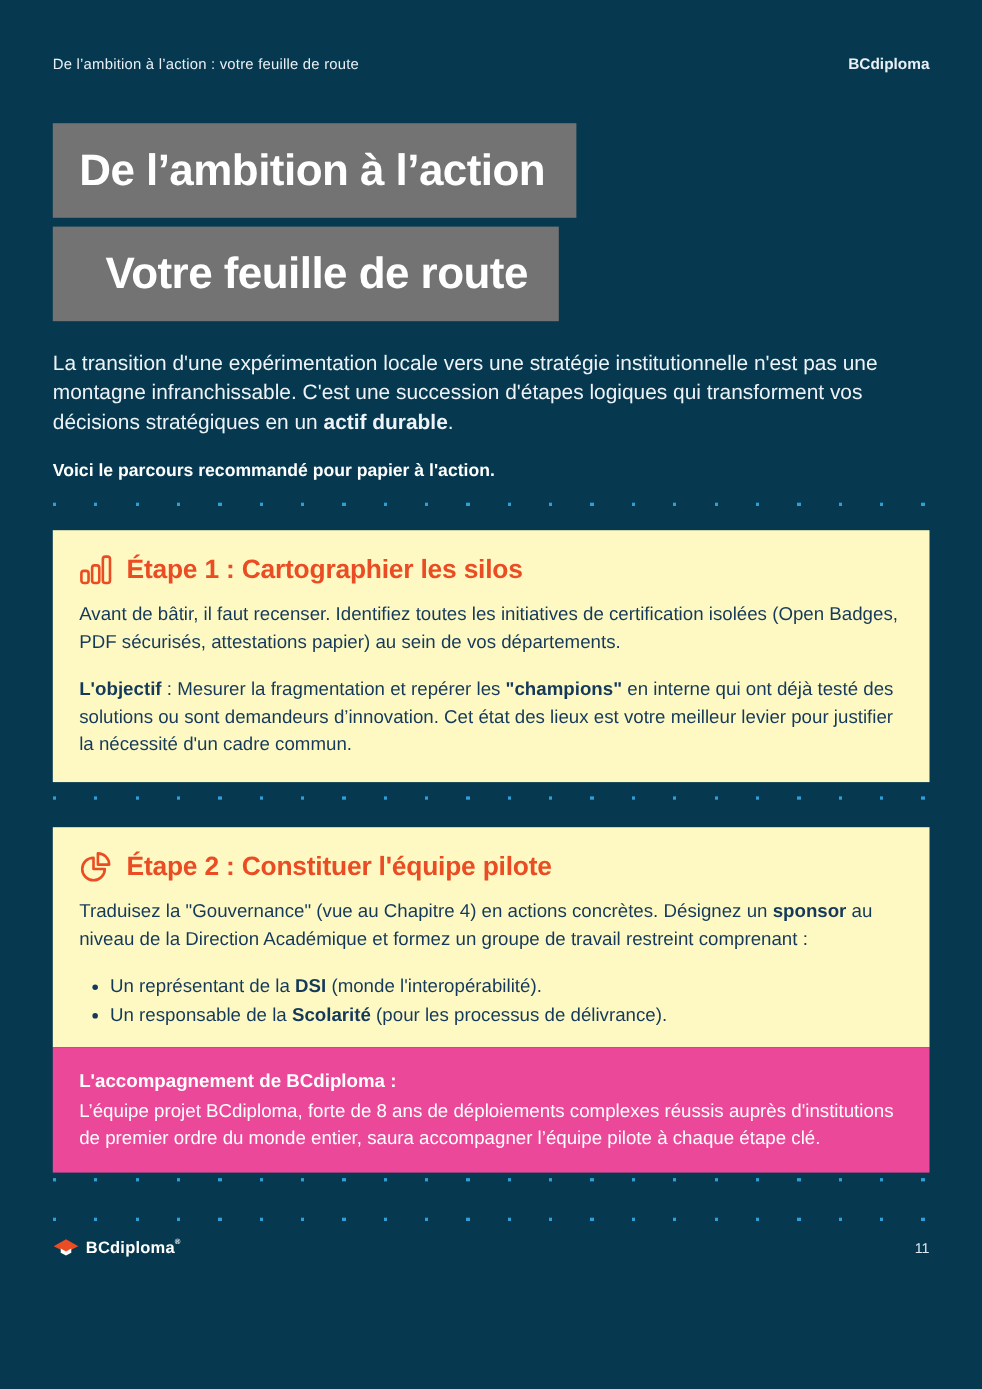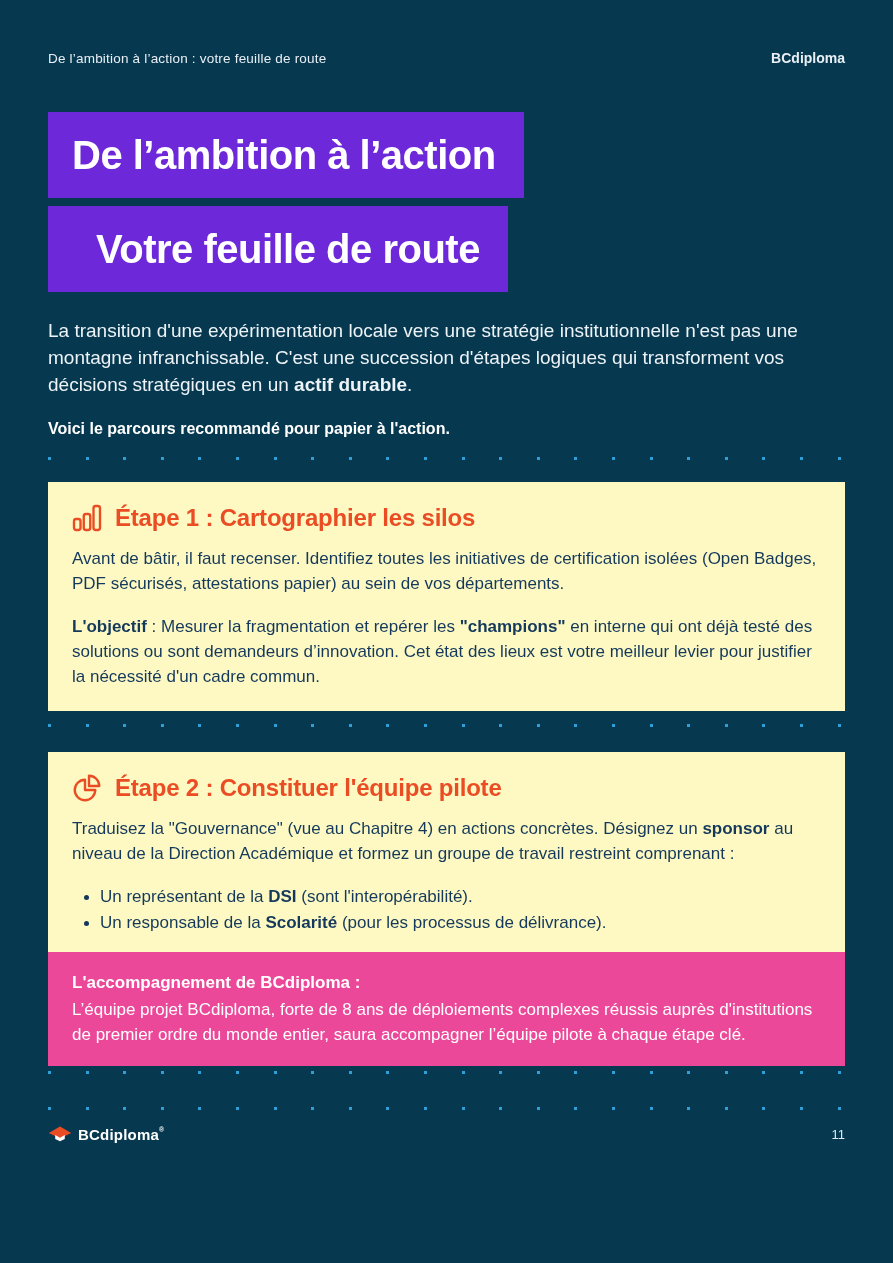--- a/index.html
+++ b/index.html
@@ -11,21 +11,21 @@
     position:relative;
   }
   .page { padding:0 48px; height:100%; }
 
   
   .topbar { padding-top:50px; display:flex; justify-content:space-between; align-items:baseline; }
   .topbar .left  { color:#e9eff4; font-size:13.5px; letter-spacing:.2px; }
   .topbar .right { color:#e9eff4; font-size:14px; font-weight:bold; }
 
   
-  .banner { display:inline-block; background:#6d28d9; color:#ffffff;
+  .banner { display:inline-block; background:#737373; color:#ffffff;
             font-size:40px; font-weight:bold; line-height:1; padding:23px 28px 23px 24px;
             letter-spacing:-0.5px; }
   .banner-1 { margin-top:46px; }
   .banner-2 { margin-top:8px;padding-left:48px; }
   .banner-wrap { display:flex; flex-direction:column; align-items:flex-start; }
 
   
   .intro-p { margin-top:25px; color:#eef3f7; font-size:19px; line-height:27px; max-width:800px; }
   .kicker  { margin-top:22px; color:#ffffff; font-size:16px; font-weight:bold; line-height:18px; }
 
@@ -106,21 +106,21 @@
       <span class="icon">
         <svg width="30" height="30" viewBox="0 0 24 24" fill="none" stroke="#ea4c24" stroke-width="1.9" stroke-linejoin="round" stroke-linecap="round">
           <path d="M10.4 5.4 A 8.2 8.2 0 1 0 18.6 13.6 L 10.4 13.6 Z"></path>
           <path d="M13.6 2.2 A 8.2 8.2 0 0 1 21.8 10.4 L 13.6 10.4 Z"></path>
         </svg>
       </span>
       <h2>Étape 2 : Constituer l'équipe pilote</h2>
     </div>
     <p><span>Traduisez la "Gouvernance" (vue au Chapitre 4) en actions concrètes. Désignez un </span><span class="bold">sponsor</span><span> au niveau de la Direction Académique et formez un groupe de travail restreint comprenant :</span></p>
     <ul>
-      <li><span>Un représentant de la </span><span class="bold">DSI</span><span> (sont l'interopérabilité).</span></li>
+      <li><span>Un représentant de la </span><span class="bold">DSI</span><span> (monde l'interopérabilité).</span></li>
       <li><span>Un responsable de la </span><span class="bold">Scolarité</span><span> (pour les processus de délivrance).</span></li>
     </ul>
   </section>
 
   <aside class="callout">
     <p class="c-title">L'accompagnement de BCdiploma :</p>
     <p class="c-body">L’équipe projet BCdiploma, forte de 8 ans de déploiements complexes réussis auprès d'institutions de premier ordre du monde entier, saura accompagner l’équipe pilote à chaque étape clé.</p>
   </aside>
 
   <div class="dots dots-3"></div>

